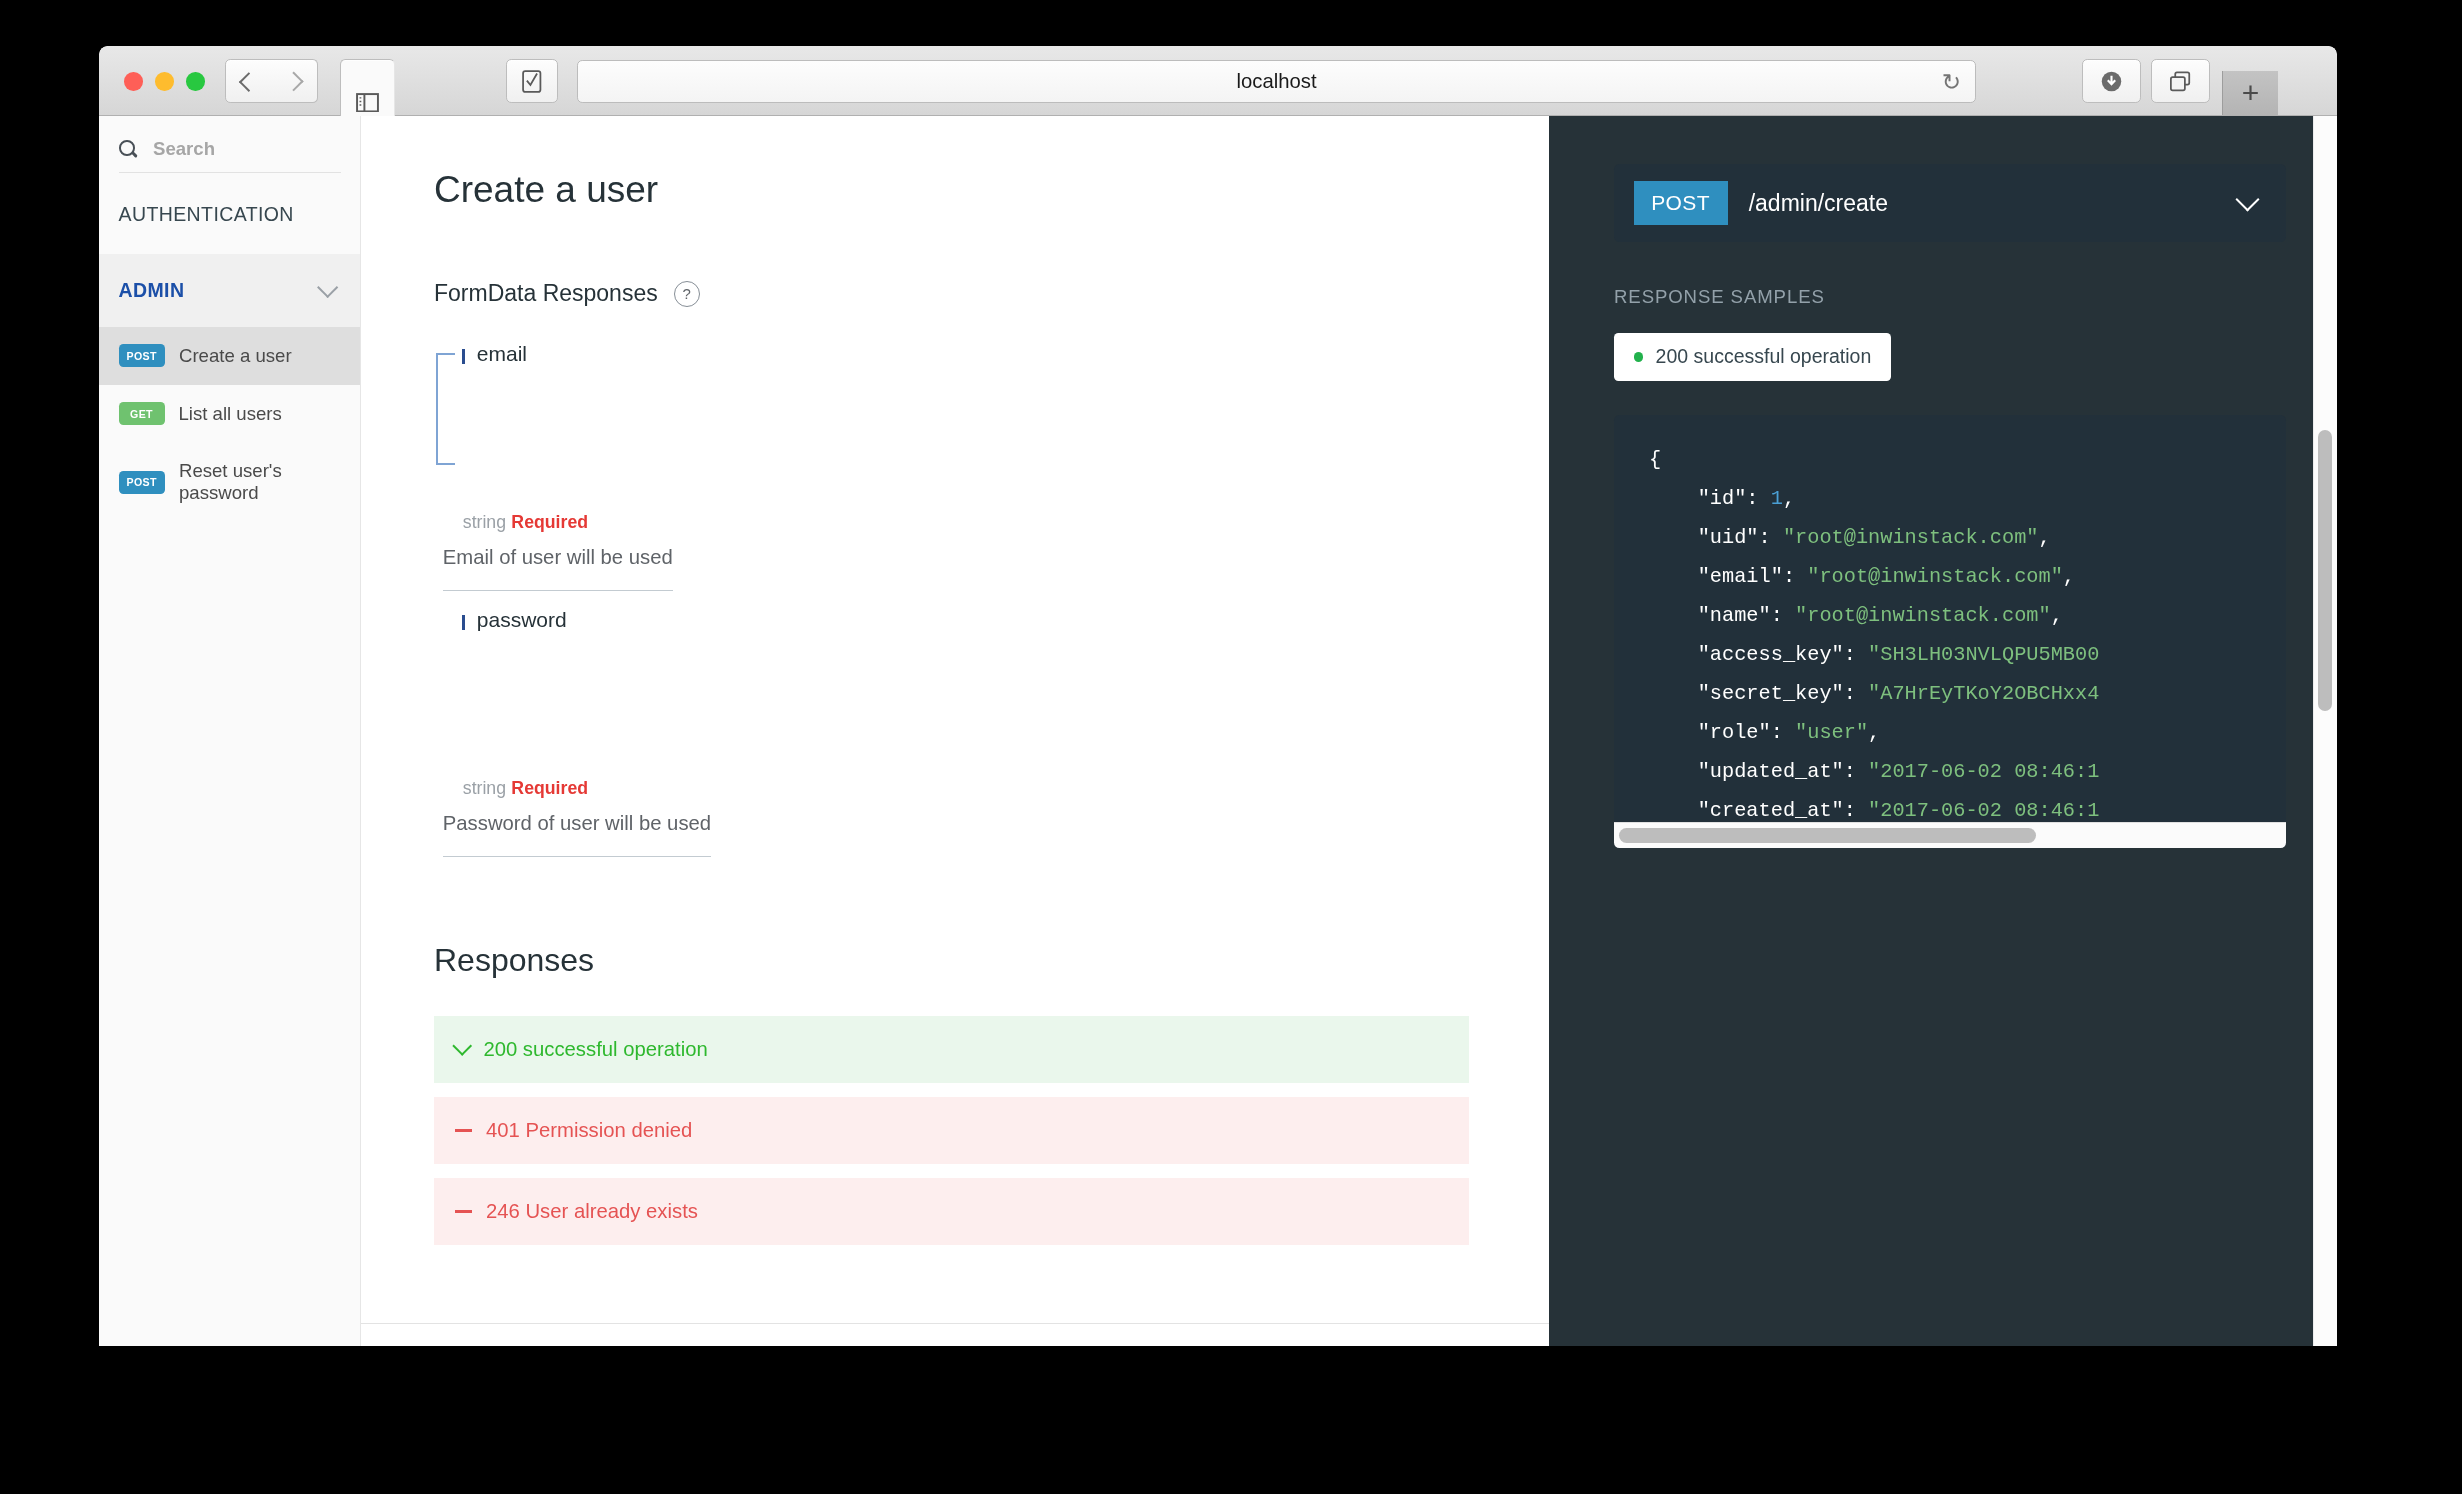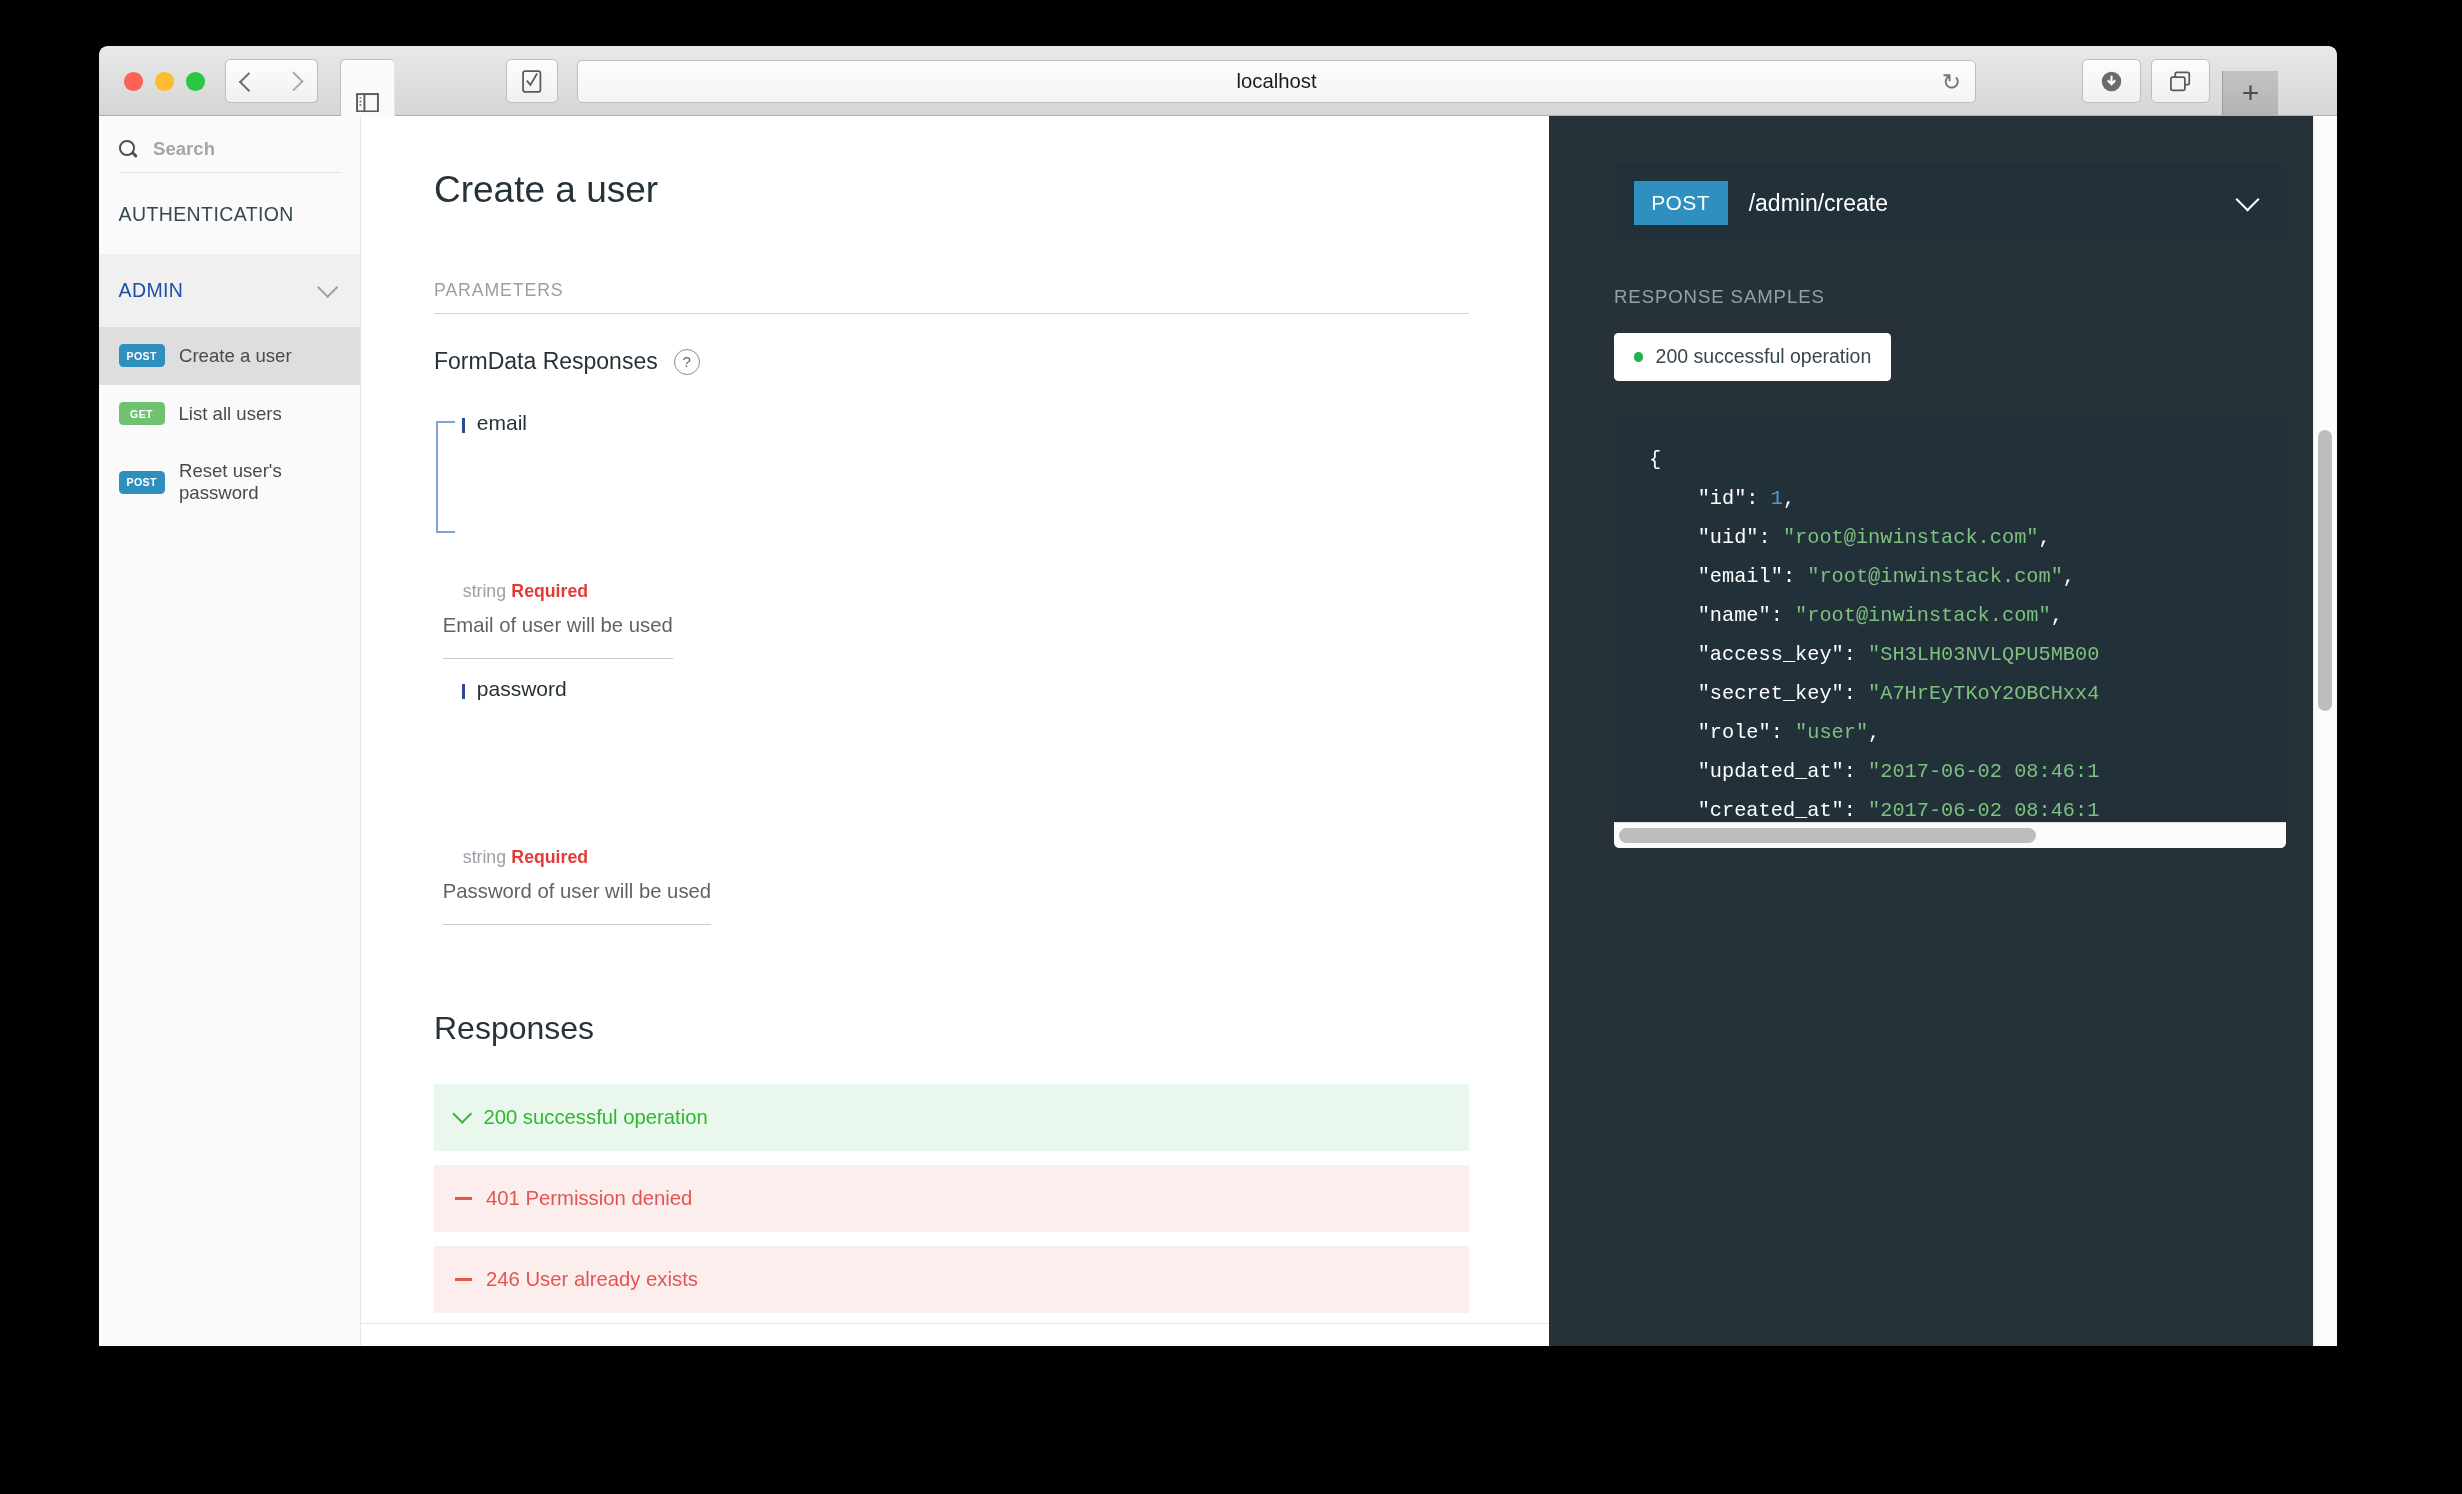--- a/index.html
+++ b/index.html
@@ -125,20 +125,21 @@
   .group-title {
     padding: 30px 19.5px 28px 19.5px;
     font-size: 19.5px; letter-spacing: 0.4px;
     color: #37474f;
   }
   .group-title.admin {
     color: #1b4fa8;
     background: #f0f0f0;
     display: flex; align-items: center; justify-content: space-between;
     padding: 25px 25px 25px 19.5px;
+    font-weight: bold;
   }
   .caret-down {
     width: 13.3px; height: 13.3px;
     border-right: 2.3px solid #9aa0a6;
     border-bottom: 2.3px solid #9aa0a6;
     transform: rotate(45deg);
     margin-top: -5.3px;
   }
 
   .nav-item {
@@ -425,21 +426,20 @@
       </div>
       <div class="nav-item">
         <span class="verb post">POST</span>
         <span>Reset user's password</span>
       </div>
     </div>
 
     <div class="main">
       <h1 class="page-title">Create a user</h1>
 
-      <div class="section-label">PARAMETERS</div>
 
       <div class="subsection">
         <span>FormData Responses</span>
         <span class="help-icon">?</span>
       </div>
 
       <div class="params">
         <div class="bracket"></div>
 
         <div class="param-row">

